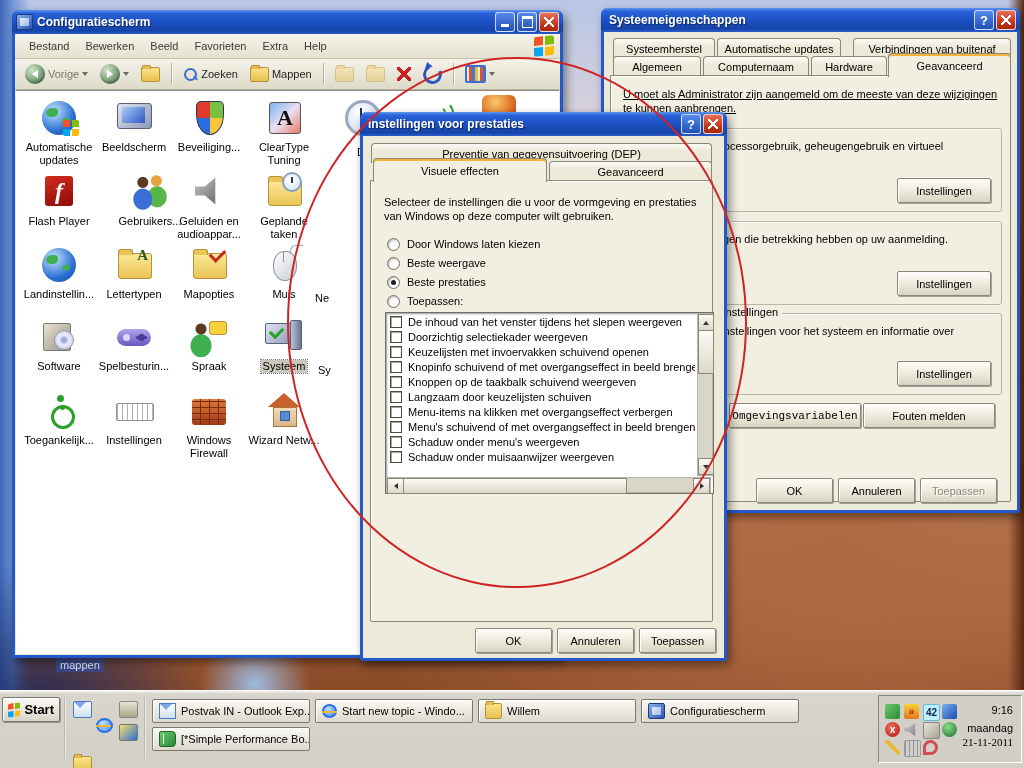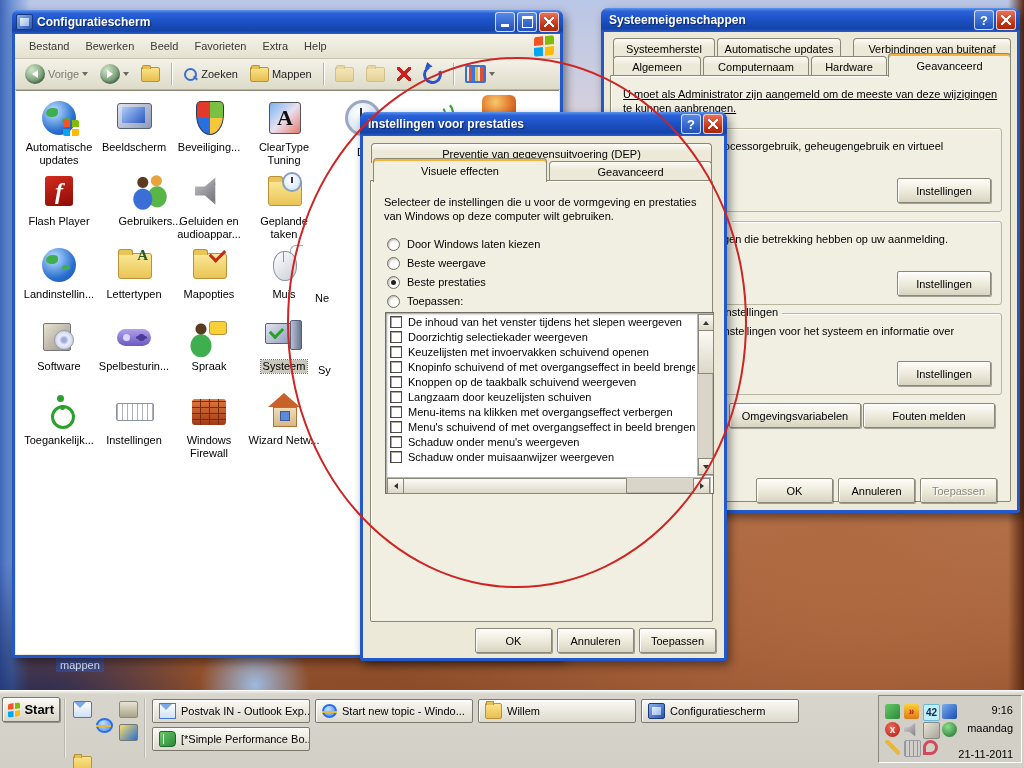--- a/index.html
+++ b/index.html
@@ -431,21 +431,21 @@
     <div class="group" style="left:8px;top:145px;width:381px;height:82px;">
       <span class="glabel">Gebruikersprofielen</span>
       <div class="stext" style="left:10px;top:10px;width:360px;">Bureaubladinstellingen die betrekking hebben op uw aanmelding.</div>
       <div class="xbtn" style="right:10px;bottom:8px;width:92px;height:23px;">Instellingen</div>
     </div>
     <div class="group" style="left:8px;top:237px;width:381px;height:80px;">
       <span class="glabel">Opstart- en herstelinstellingen</span>
       <div class="stext" style="left:10px;top:10px;width:360px;">Opstart- en herstelinstellingen voor het systeem en informatie over foutopsporing</div>
       <div class="xbtn" style="right:10px;bottom:8px;width:92px;height:23px;">Instellingen</div>
     </div>
-    <div class="xbtn" style="left:118px;top:327px;width:130px;height:23px;">Omgevingsvariabelen</div>
+    <div class="xbtn" style="left:118px;top:327px;width:130px;height:23px;font-family:Liberation Mono, monospace;">Omgevingsvariabelen</div>
     <div class="xbtn" style="left:252px;top:327px;width:130px;height:23px;">Fouten melden</div>
   </div>
   <div class="xbtn" style="left:152px;top:470px;width:75px;height:23px;">OK</div>
   <div class="xbtn" style="left:234px;top:470px;width:75px;height:23px;">Annuleren</div>
   <div class="xbtn disabled" style="left:316px;top:470px;width:75px;height:23px;">Toepassen</div>
 </div>
 
 <div class="win" style="left:348px;top:112px;width:361px;height:546px;z-index:10;margin-left:12px;">
   <div class="titlebar">
     <span class="ttext">Instellingen voor prestaties</span>
@@ -581,15 +581,15 @@
     <div class="trico tr-blue" style="left:63px;top:8px;"></div>
     <div class="trico tr-shield" style="left:6px;top:26px;">x</div>
     <div class="trico tr-spk" style="left:25px;top:26px;"></div>
     <div class="trico tr-tool" style="left:44px;top:26px;"></div>
     <div class="trico tr-globe" style="left:63px;top:26px;"></div>
     <div class="trico tr-wand" style="left:6px;top:44px;"></div>
     <div class="trico tr-kbd" style="left:25px;top:44px;"></div>
     <div class="trico tr-red" style="left:44px;top:44px;"></div>
     <div class="clockline" style="top:8px;">9:16</div>
     <div class="clockline" style="top:26px;">maandag</div>
-    <div class="clockline" style="top:52px;">21-11-2011</div>
+    <div class="clockline" style="top:40px;font-family:Liberation Serif, serif;">21-11-2011</div>
   </div>
 </div>
 
 </body></html>

